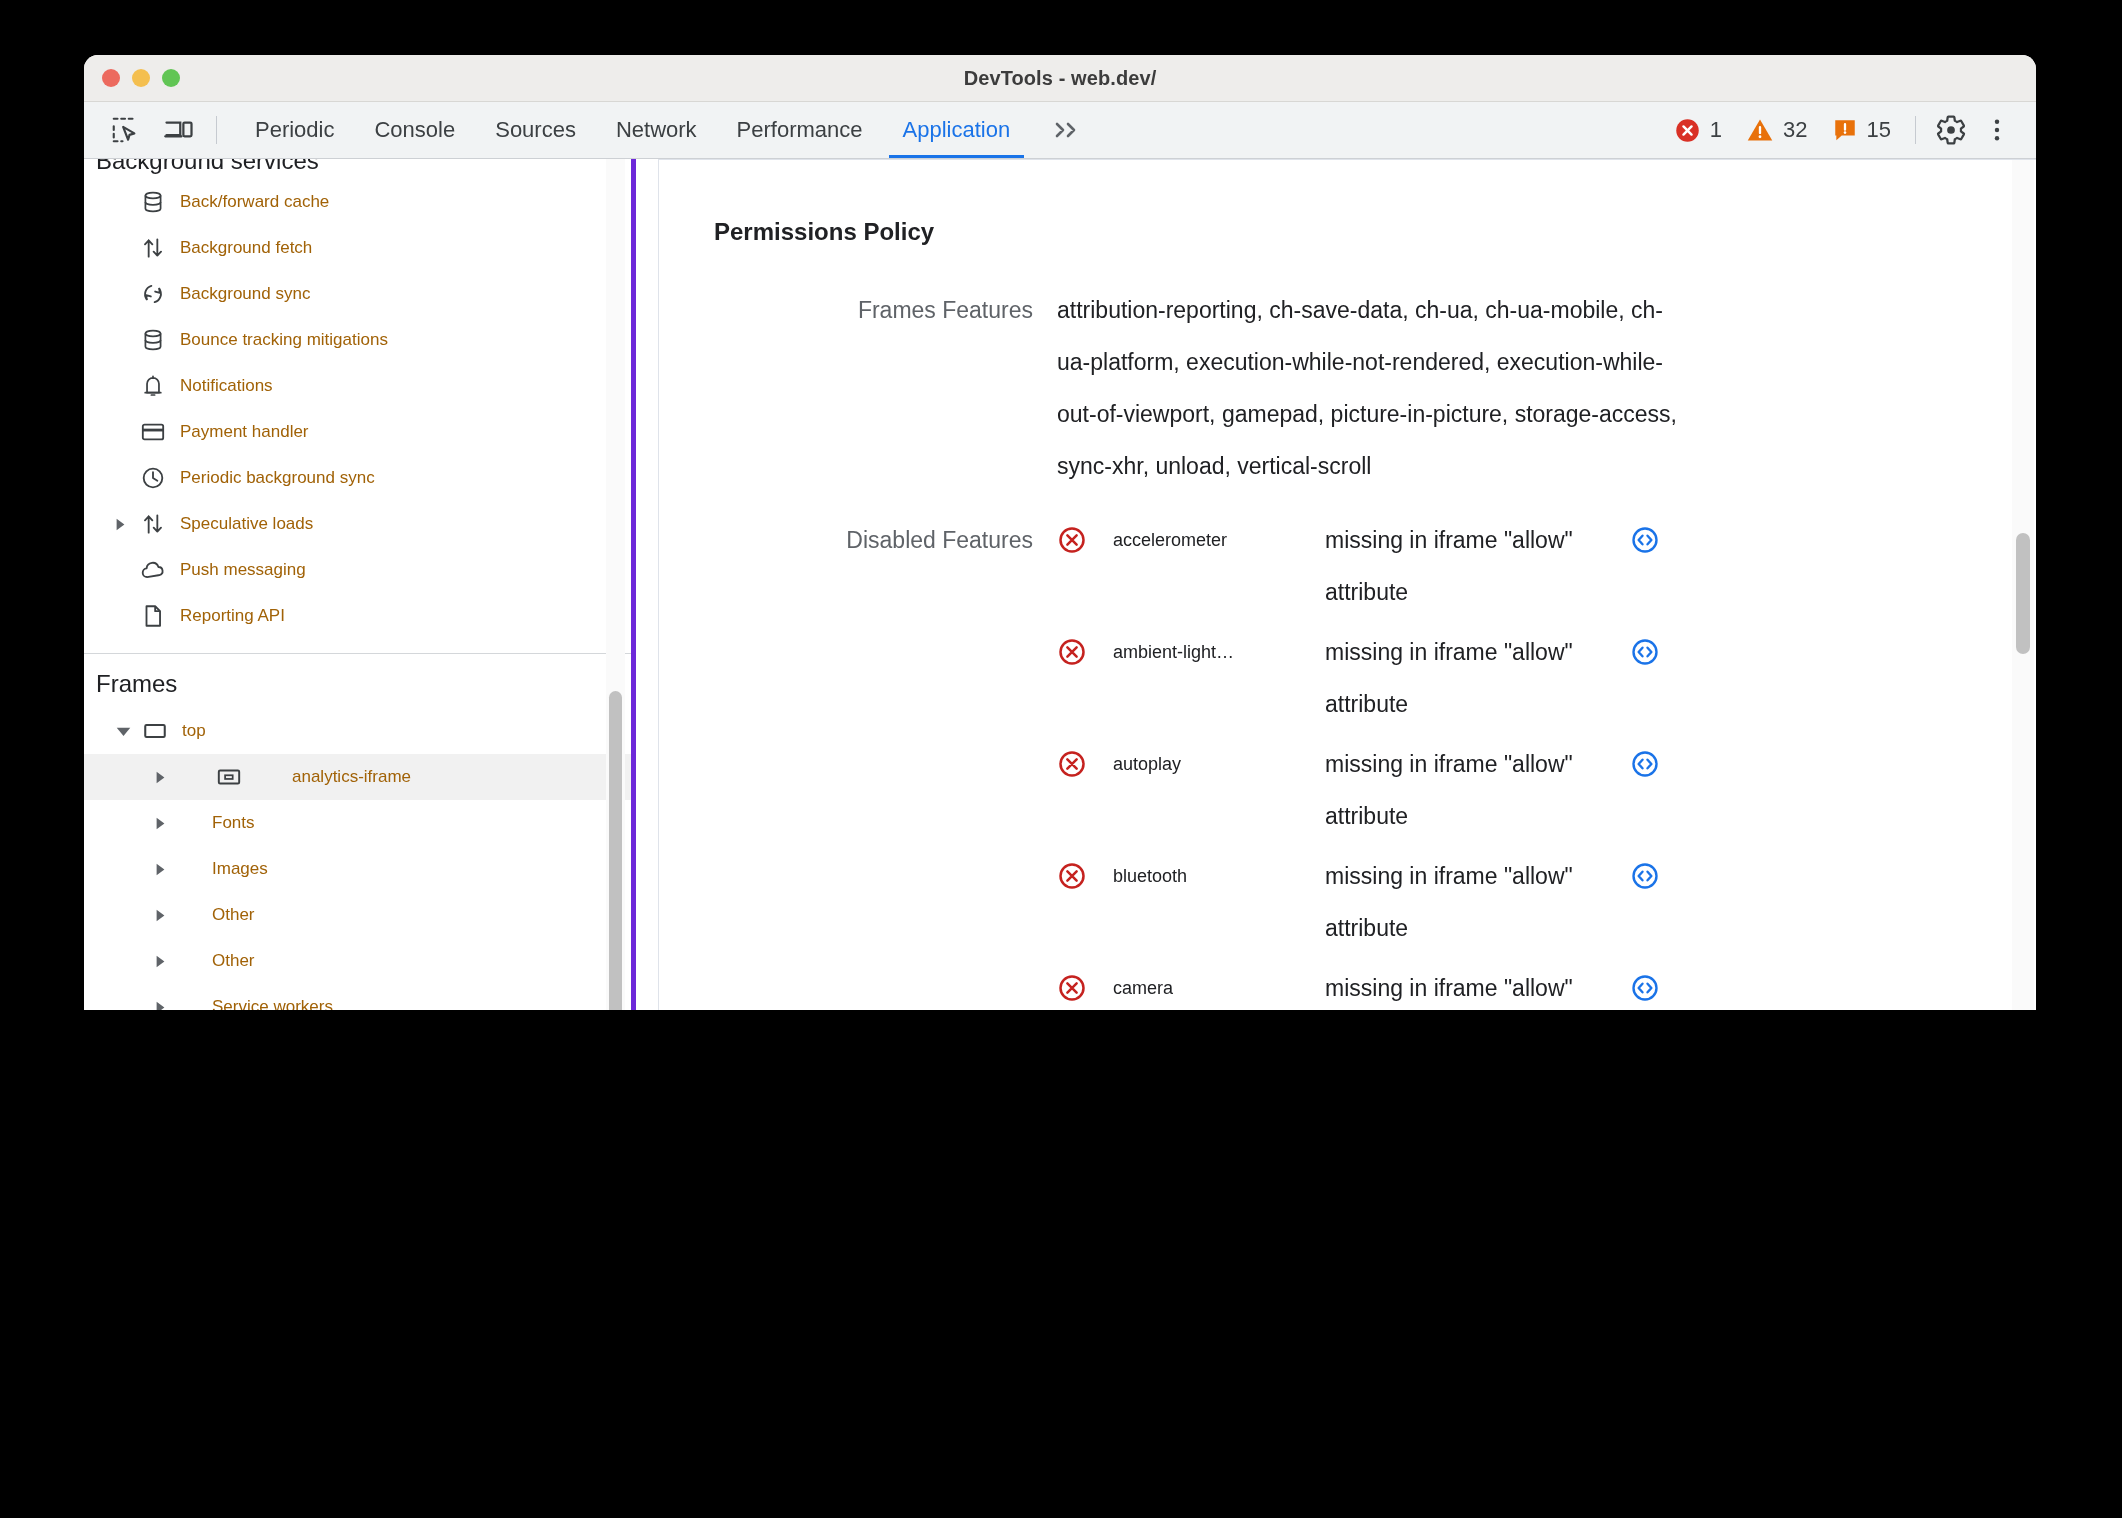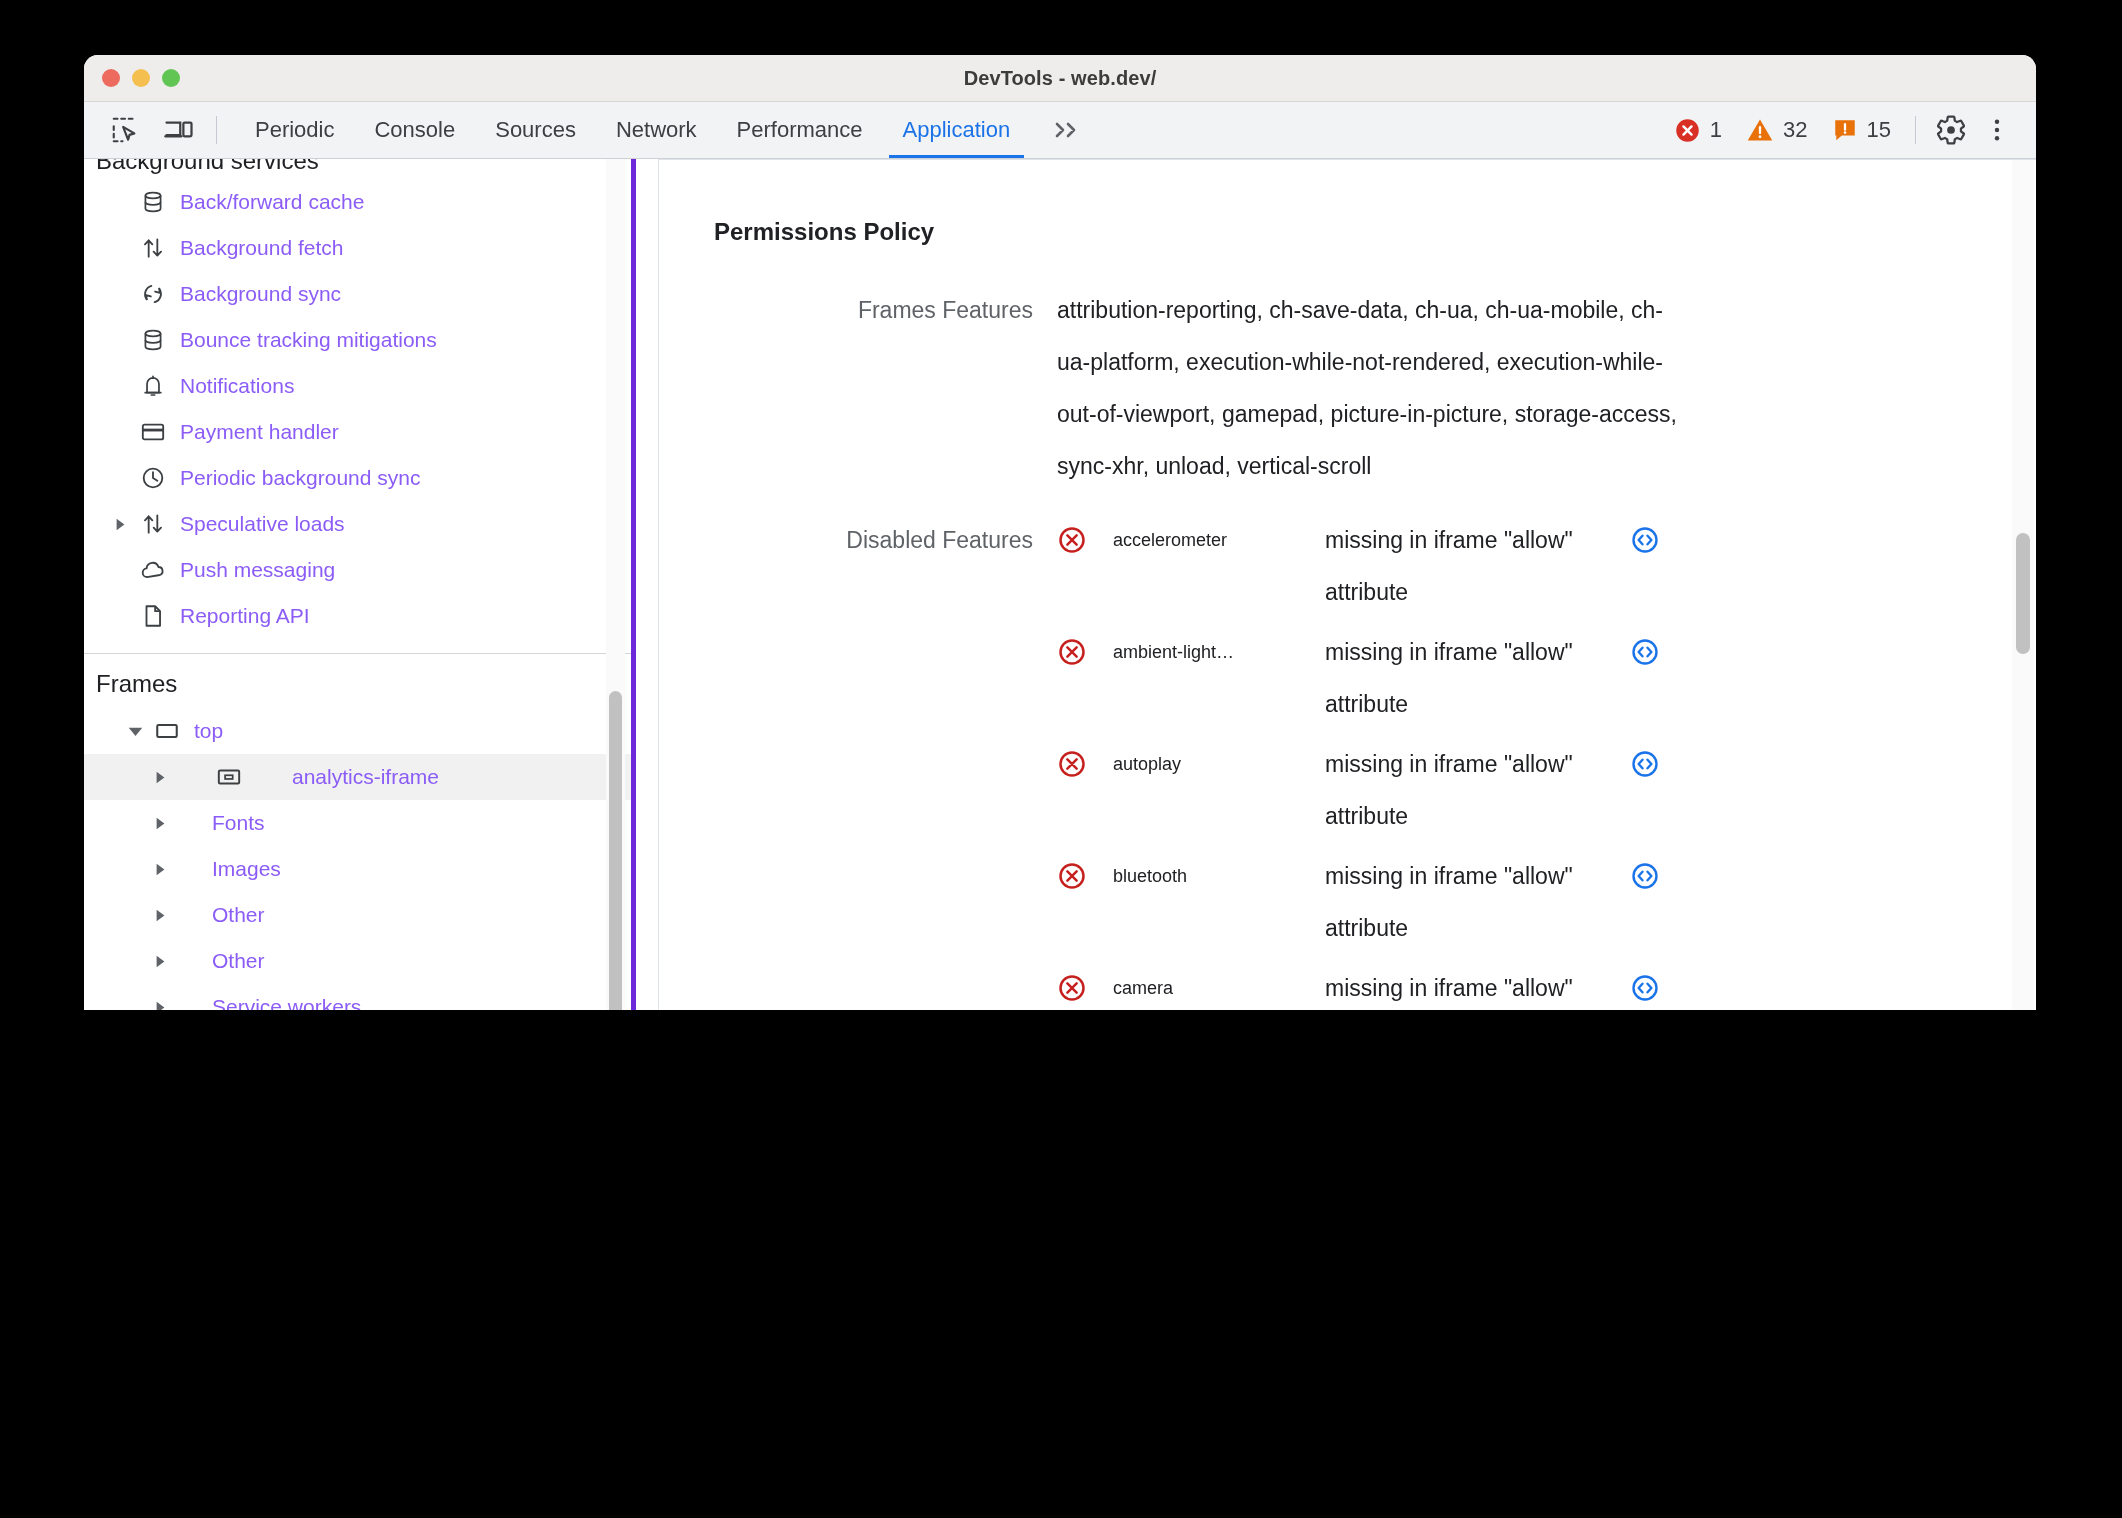--- a/index.html
+++ b/index.html
@@ -158,40 +158,40 @@
   .sb-divider {
     height: 1px;
     background: #d4d7da;
     margin: 14px 0 0 0;
   }
   .sb-item {
     display: flex;
     align-items: center;
     height: 46px;
     padding-left: 30px;
-    font-size: 21px;
-    color: #8b5cf6;
+    font-size: 17px;
+    color: #a16207;
     cursor: pointer;
     white-space: nowrap;
   }
   .sb-item .twisty {
     width: 22px;
     flex: 0 0 22px;
     display: flex; align-items: center; justify-content: flex-start;
     color: #5f6368;
     font-size: 14px;
   }
   .sb-item .ico {
     width: 34px;
     flex: 0 0 34px;
     display: flex; align-items: center; justify-content: center;
     margin-right: 10px;
   }
   .sb-item.selected { background: #f1f1f1; }
-  .sb-item.indent1 { padding-left: 44px; }
+  .sb-item.indent1 { padding-left: 32px; }
   .sb-item.indent2 { padding-left: 70px; gap: 36px; }
 
   
   .sb-track {
     position: absolute;
     right: 6px; top: 0; bottom: 0;
     width: 19px;
     background: #fafafa;
   }
   .sb-thumb {

